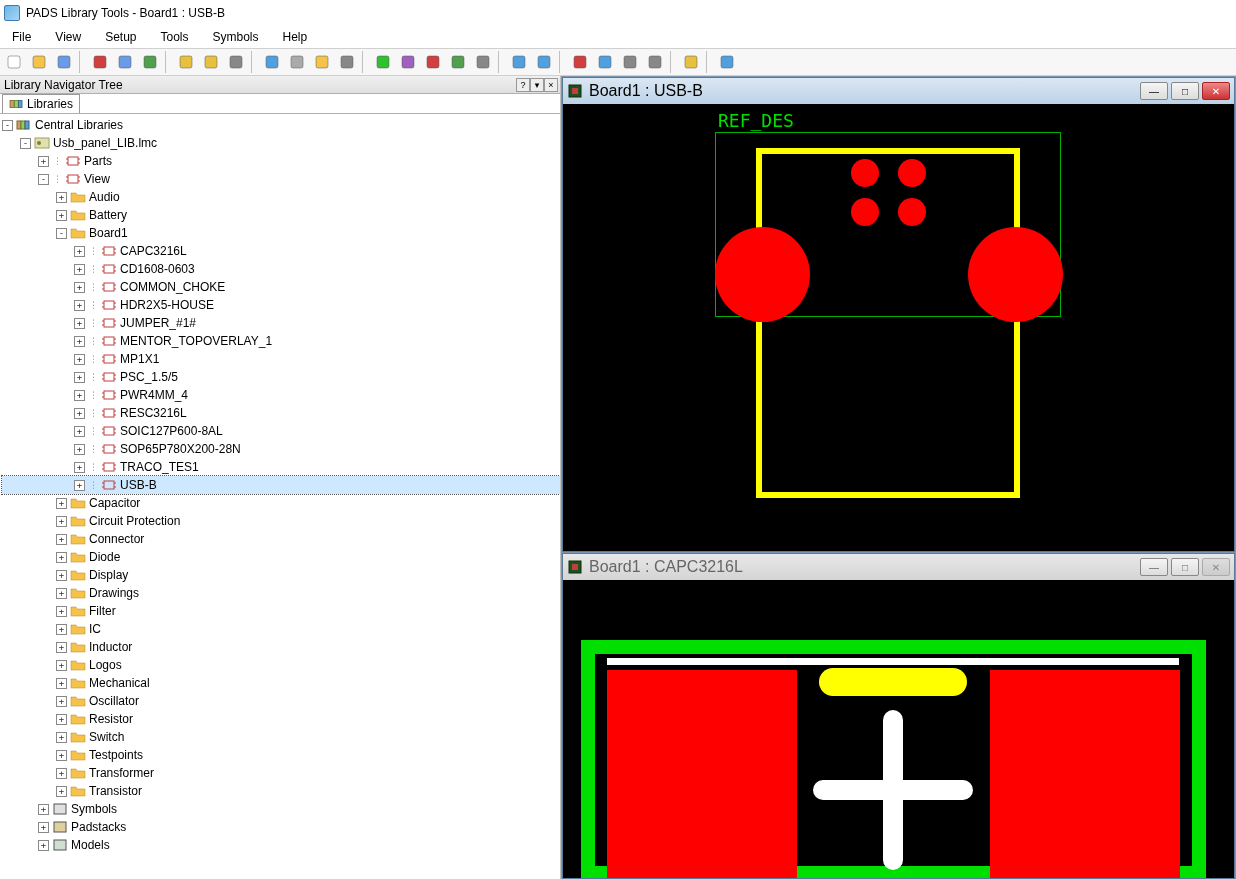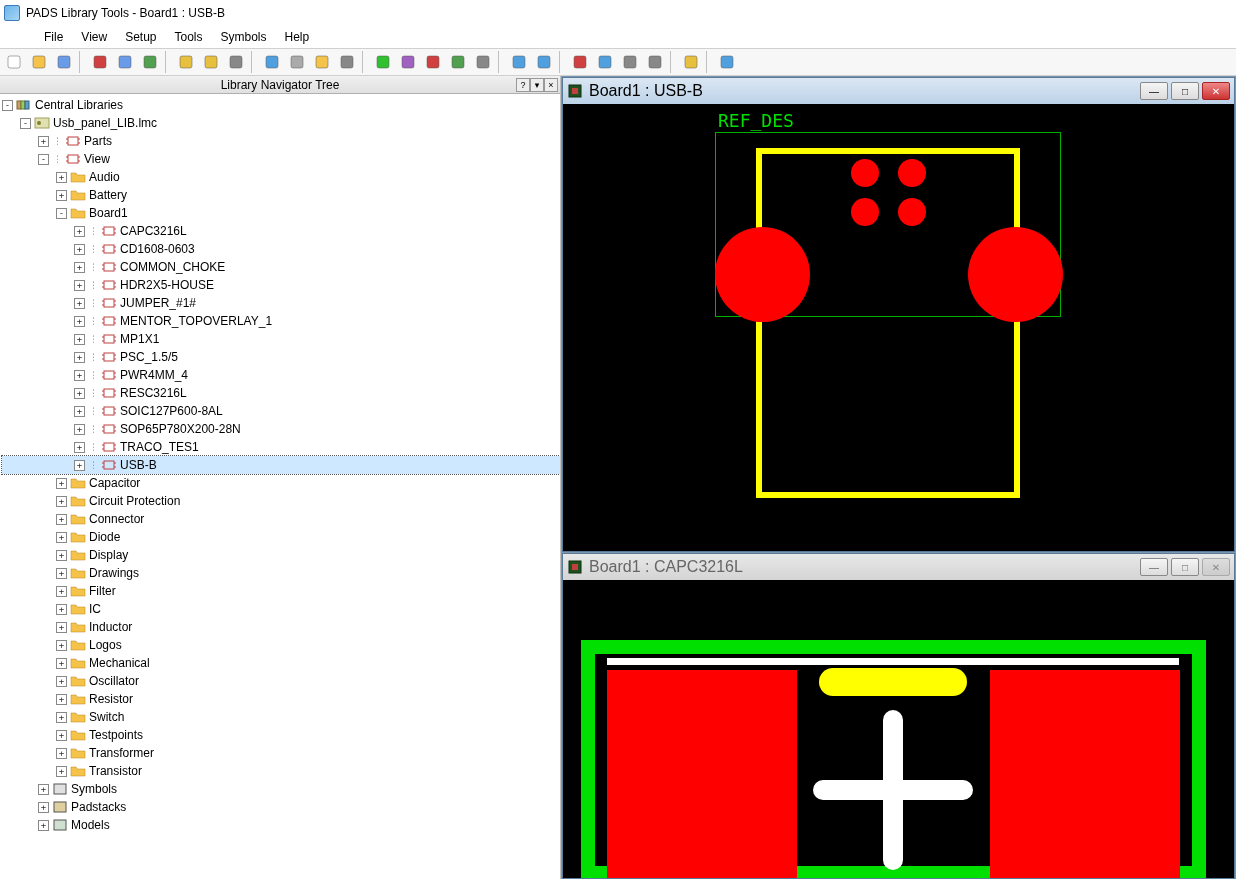--- a/index.html
+++ b/index.html
@@ -4,36 +4,36 @@
 <style>
 * { box-sizing: border-box; margin: 0; padding: 0; font-family: "Segoe UI", Tahoma, sans-serif; font-size: 12px; }
 body { background: #fff; width: 1236px; height: 879px; overflow: hidden; display: flex; flex-direction: column; }
 
 
 .title-bar { height: 26px; background: #fff; display: flex; align-items: center; padding: 8px 4px; gap: 6px; }
 .title-icon { width: 16px; height: 16px; background: linear-gradient(135deg,#6bb5e8,#a8d5f5); border: 1px solid #3a7bb8; border-radius: 2px; position: relative; }
 .title-text { font-size: 12px; color: #000; }
 
 
-.menu-bar { height: 22px; display: flex; align-items: center; padding: 0 4px; gap: 2px; margin-left: 32px; }
+.menu-bar { height: 22px; display: flex; align-items: center; padding: 0 4px; gap: 8px; }
 .menu-item { padding: 2px 8px; cursor: default; }
 
 
 .toolbar { height: 28px; border-top: 1px solid #d0d0d0; border-bottom: 1px solid #d0d0d0; display: flex; align-items: center; padding: 0 2px; gap: 1px; background: #f7f7f7; }
 .tb-btn { width: 24px; height: 22px; display: flex; align-items: center; justify-content: center; border: 1px solid transparent; cursor: default; position: relative; }
 .tb-sep { width: 6px; height: 22px; border-left: 1px solid #c0c0c0; margin: 0 2px; }
 .tb-ico { width: 16px; height: 16px; display: block; }
 
 
 .main { flex: 1; display: flex; overflow: hidden; }
 .left-pane { width: 561px; display: flex; flex-direction: column; border-right: 1px solid #c0c0c0; }
 .right-pane { flex: 1; background: #7a96b0; display: flex; flex-direction: column; padding: 0; }
 
 
-.panel-title { height: 18px; background: linear-gradient(#f0f0f0,#e0e0e0); border-bottom: 1px solid #b0b0b0; padding: 0 4px; display: flex; align-items: center; font-size: 11px; position: relative; justify-content: center; }
+.panel-title { height: 18px; background: linear-gradient(#f0f0f0,#e0e0e0); border-bottom: 1px solid #b0b0b0; padding: 0 4px; display: flex; align-items: center; font-size: 11px; position: relative; }
 .panel-title .ctrls { position: absolute; right: 2px; display: flex; gap: 0; }
 .panel-title .pc { width: 14px; height: 14px; font-size: 9px; display: flex; align-items: center; justify-content: center; border: 1px solid #999; background: #eee; cursor: default; }
 
 
 .tab-strip { height: 20px; background: #fff; display: flex; align-items: flex-end; padding-left: 2px; border-bottom: 1px solid #b0b0b0; }
 .tab { height: 19px; border: 1px solid #999; border-bottom: none; background: #fff; padding: 0 6px; display: flex; align-items: center; gap: 4px; font-size: 11px; }
 .tab-ico { width: 14px; height: 12px; }
 
 
 .tree { flex: 1; overflow: auto; padding: 2px 0 2px 2px; background: #fff; }
@@ -229,20 +229,30 @@
 
   <div class="left-pane">
     <div class="panel-title">
       <span>Library Navigator Tree</span>
       <div class="ctrls" id="panel-ctrls">
           <div class="pc">?</div>
           <div class="pc">▾</div>
           <div class="pc">×</div>
         </div>
     </div>
+    <div class="tab-strip">
+      <div class="tab">
+        <svg class="tab-ico" viewBox="0 0 16 14">
+            <rect x="1" y="3" width="5" height="8" fill="#c8a060" stroke="#806030"></rect>
+            <rect x="6" y="3" width="5" height="8" fill="#a0c860" stroke="#608030"></rect>
+            <rect x="11" y="3" width="4" height="8" fill="#60a0c8" stroke="#306080"></rect>
+          </svg>
+        <span>Libraries</span>
+      </div>
+    </div>
     <div class="tree" id="tree">
         <div class="row">
           <span class="ind" style="width:0px"></span>
           <span class="exp">-</span>
           <svg class="node-ico" viewBox="0 0 16 14">
             <rect x="1" y="3" width="4" height="8" fill="#c8a060" stroke="#806030"></rect>
             <rect x="5" y="3" width="4" height="8" fill="#a0c860" stroke="#608030"></rect>
             <rect x="9" y="3" width="4" height="8" fill="#60a0c8" stroke="#306080"></rect>
           </svg>
           <span class="lbl">Central Libraries</span>

